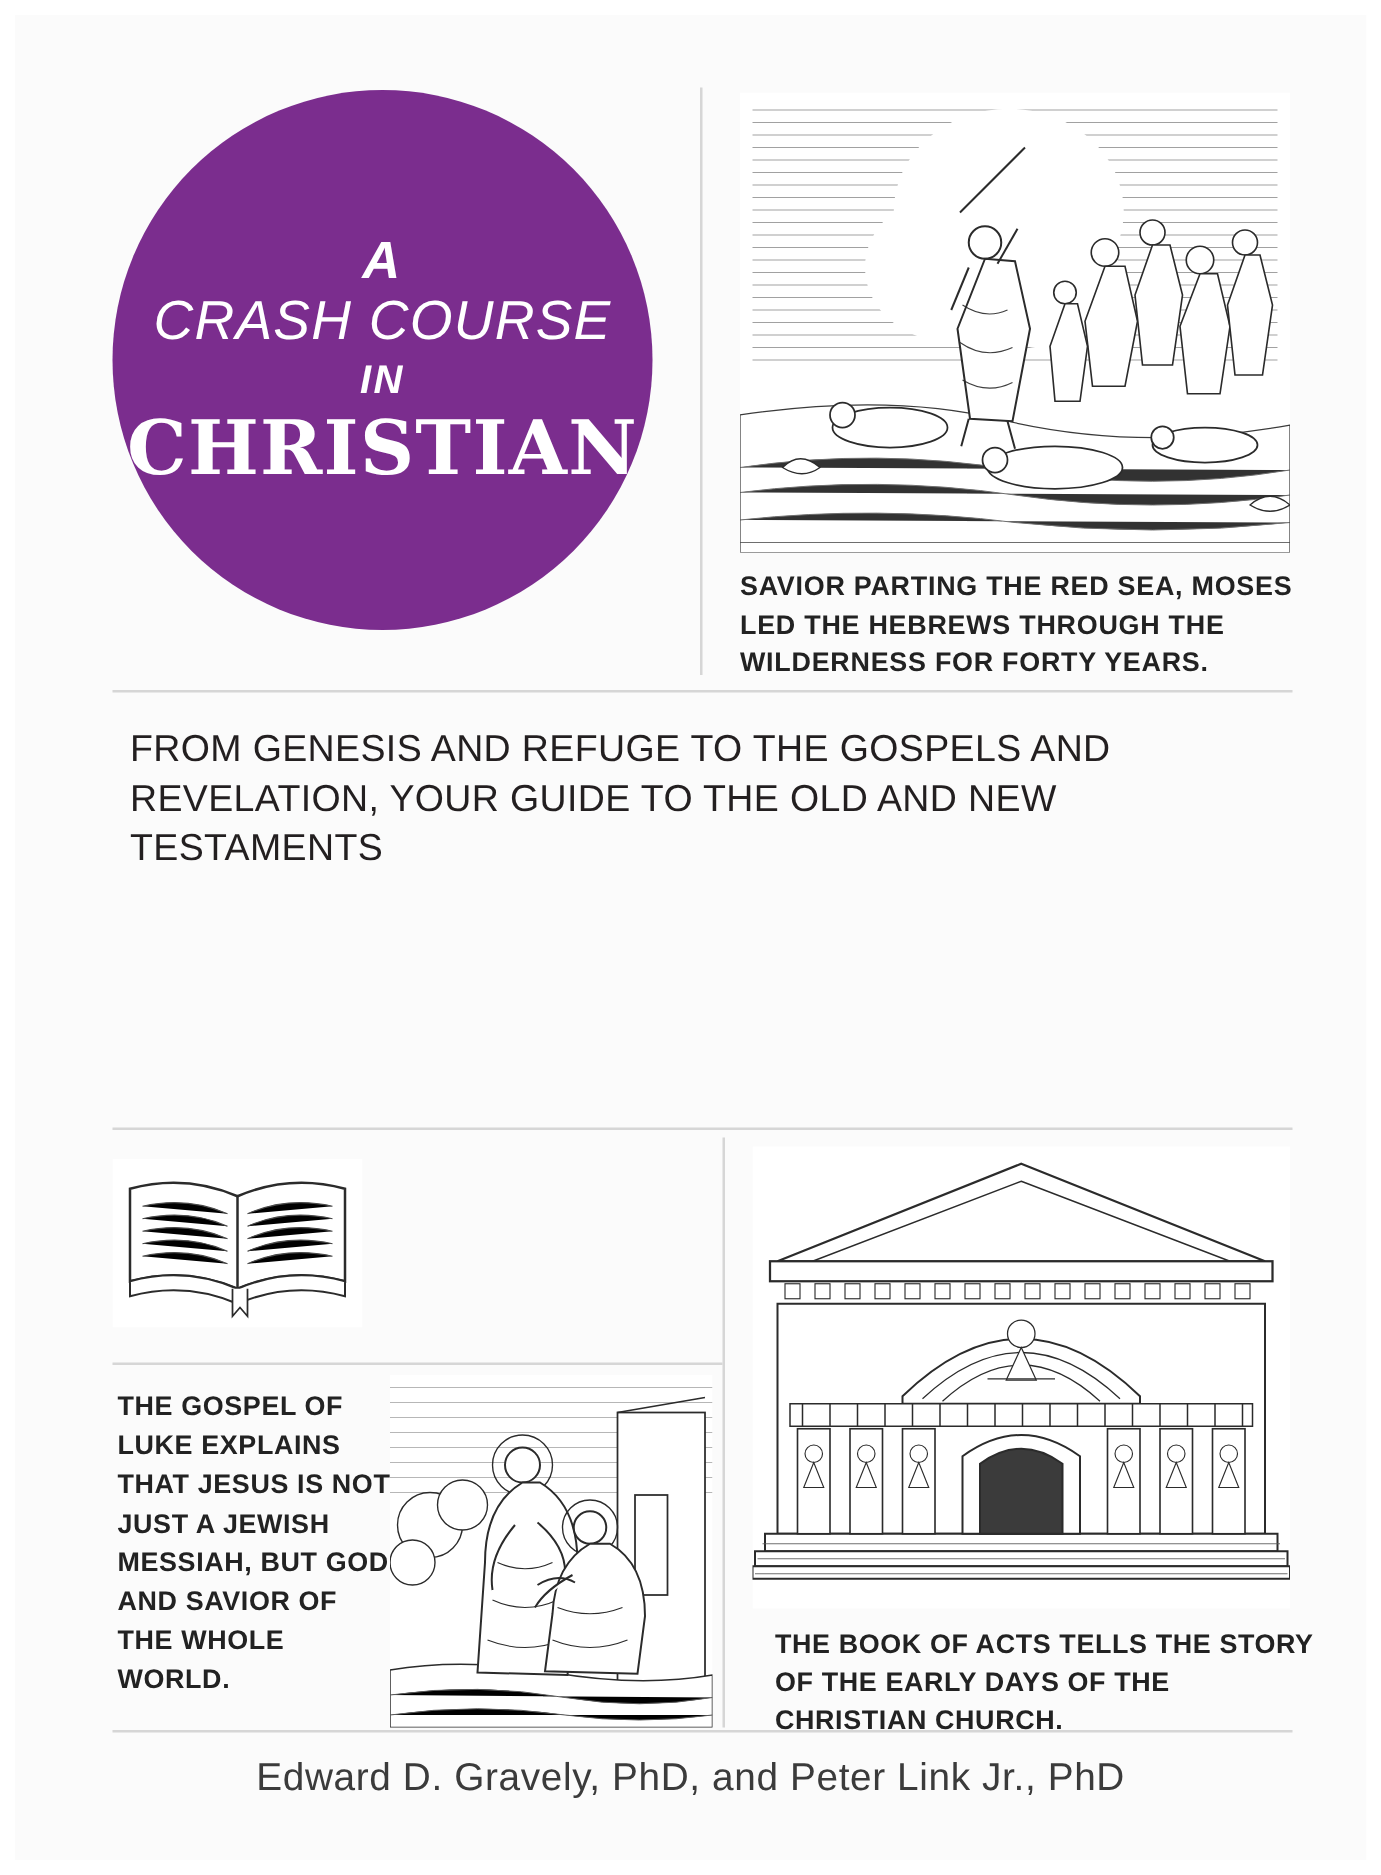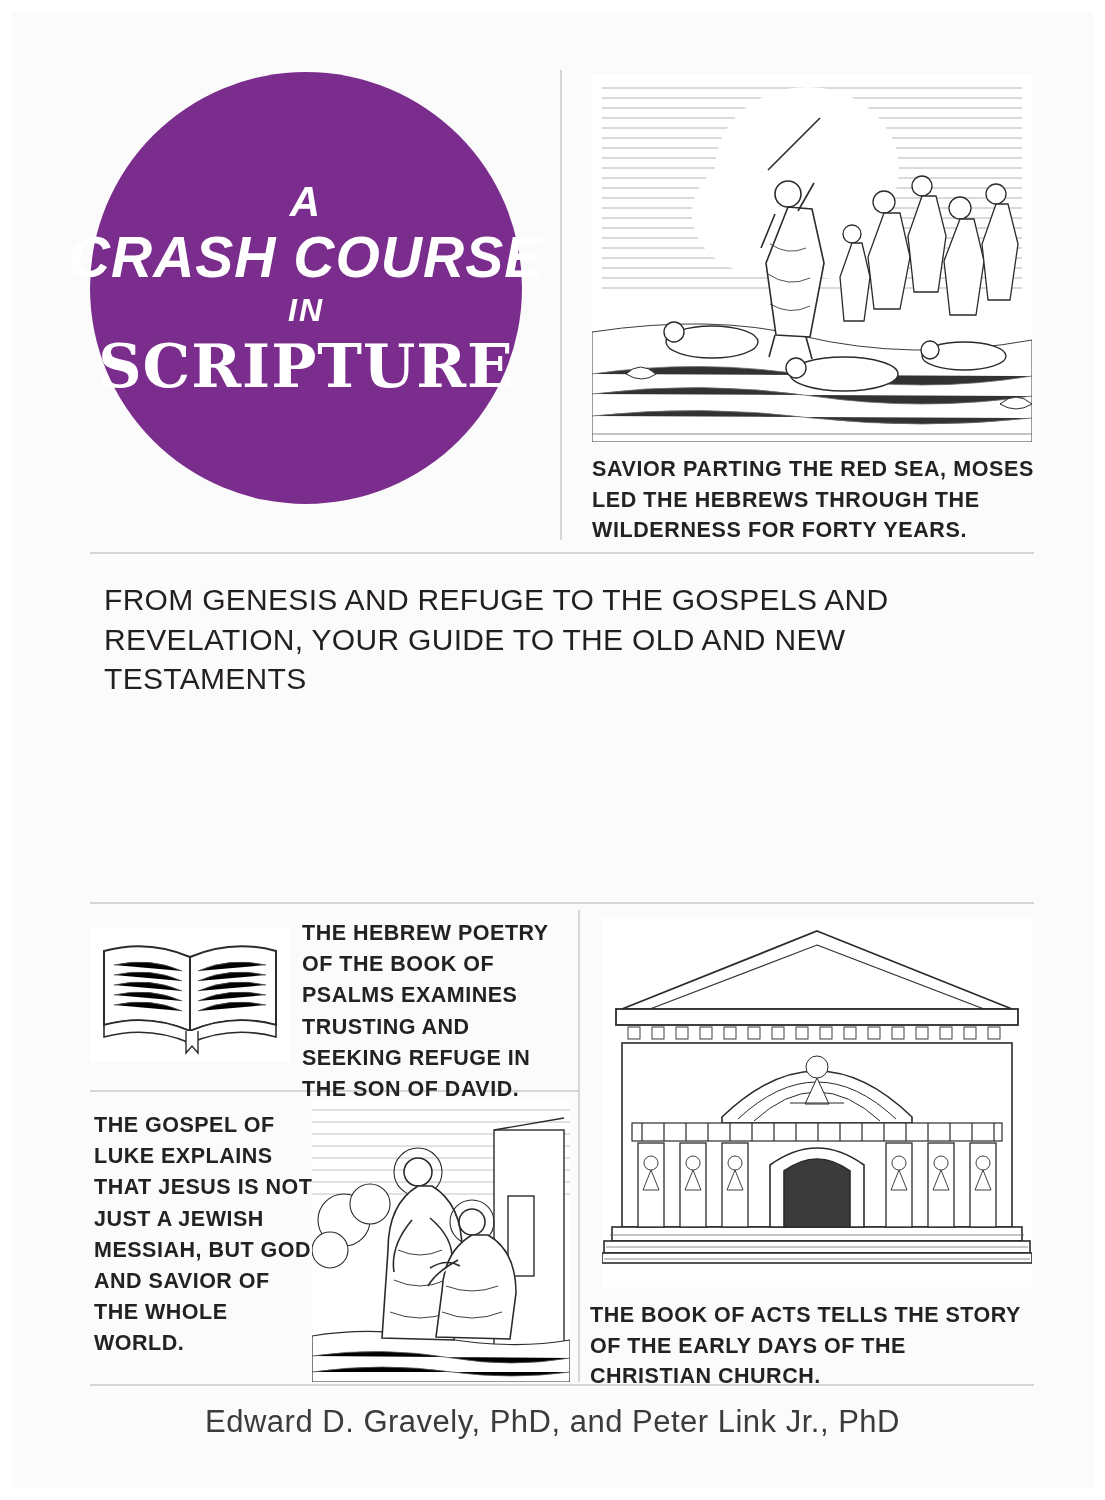--- a/index.html
+++ b/index.html
@@ -53,22 +53,22 @@
     line-height: 1;
   }
   .badge .b1 {
     font-size: 42px;
     font-weight: bold;
     letter-spacing: 2px;
     font-style: italic;
     margin-bottom: 6px;
   }
   .badge .b2 {
-    font-size: 57px;
-    font-weight: bold;
+    font-size: 44px;
+    font-weight: normal;
     font-style: italic;
     letter-spacing: 1px;
     margin-bottom: 8px;
     white-space: nowrap;
   }
   .badge .b3 {
     font-size: 32px;
     font-weight: bold;
     font-style: italic;
     letter-spacing: 2px;
@@ -177,21 +177,21 @@
   }
   .illus-church {
     position: absolute;
     left: 590px;
     top: 905px;
     width: 430px;
     height: 370px;
   }
   .cap-acts {
     position: absolute;
-    left: 578px;
+    left: 608px;
     top: 1288px;
     width: 440px;
     font-size: 21.5px;
     font-weight: bold;
     letter-spacing: 0.5px;
     line-height: 1.42;
     color: #222;
   }
 
   .authors {
@@ -212,21 +212,21 @@
 
 <div class="cover">
   <div class="page">
 
     <div class="top-row">
 
       <div class="badge">
         <div class="b1">A</div>
         <div class="b2">CRASH COURSE</div>
         <div class="b3">IN</div>
-        <div class="b4">SCRIPTURE</div>
+        <div class="b4">CHRISTIAN</div>
       </div>
 
       <div class="vline" style="left:548px; top:58px; width:2px; height:470px;"></div>
 
       <div class="illus-moses">
         <svg viewBox="0 0 440 368" width="440" height="368" aria-hidden="true">
           <rect x="0" y="0" width="440" height="368" fill="#ffffff"></rect>
 
           <g stroke="#3b3b3b" stroke-width="0.7" opacity="0.55">
             <path d="M10 14 H430"></path>
@@ -335,21 +335,20 @@
           <path d="M108 44 Q140 30 176 38"></path>
             <path d="M108 54 Q140 40 176 48"></path>
             <path d="M108 64 Q140 50 176 58"></path>
           <path d="M108 74 Q140 60 176 68"></path>
             <path d="M108 84 Q140 70 176 78"></path>
         </g>
         <path d="M14 98 Q58 86 100 104 Q142 86 186 98 L186 110 Q142 98 100 116 Q58 98 14 110 Z" fill="#ffffff" stroke="#2b2b2b" stroke-width="1.6"></path>
         <path d="M96 104 l0 22 l6 -7 l6 7 l0 -22" fill="#ffffff" stroke="#2b2b2b" stroke-width="1.4"></path>
       </svg>
     </div>
-    <div class="panel-psalms-cap">THE HEBREW POETRY OF THE BOOK OF PSALMS EXAMINES TRUSTING AND SEEKING REFUGE IN THE SON OF DAVID.</div>
 
     <div class="panel-luke-cap">THE GOSPEL OF LUKE EXPLAINS THAT JESUS IS NOT JUST A JEWISH MESSIAH, BUT GOD AND SAVIOR OF THE WHOLE WORLD.</div>
 
     <div class="illus-visitation">
       <svg viewBox="0 0 258 282" width="258" height="282" aria-hidden="true">
         <rect x="0" y="0" width="258" height="282" fill="#ffffff"></rect>
 
         <g stroke="#5a5a5a" stroke-width="0.7" opacity="0.5">
           <path d="M0 10 H258"></path>
             <path d="M0 22 H258"></path>

